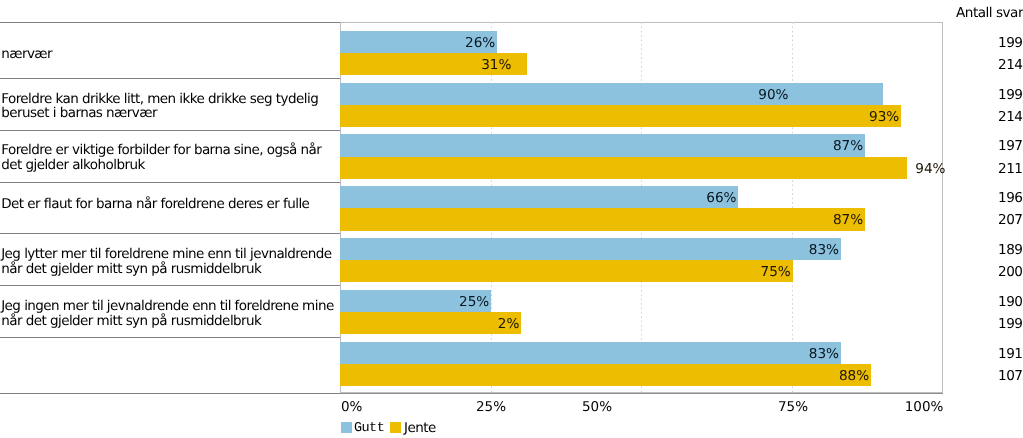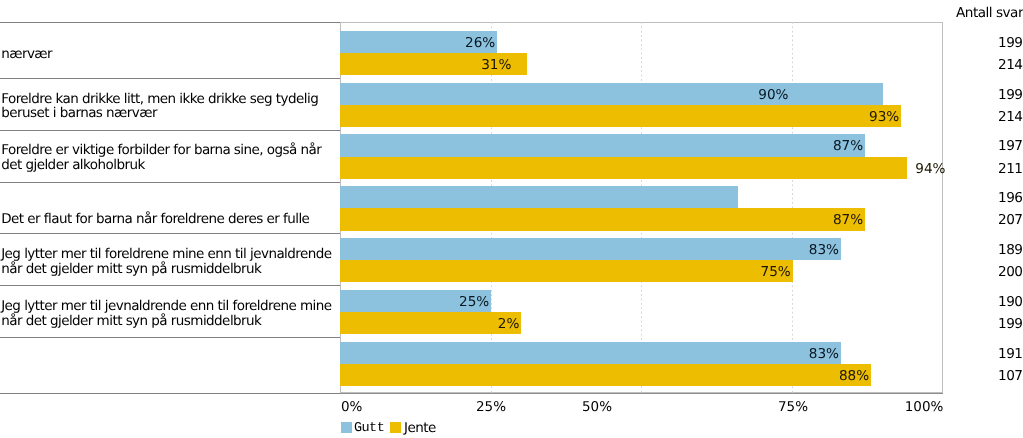--- a/index.html
+++ b/index.html
@@ -80,44 +80,45 @@
     <div class="catline">Foreldre kan drikke litt, men ikke drikke seg tydelig</div>
     <div class="catline">beruset i barnas nærvær</div>
   </div>
 </div>
 <div class="catcell" style="top:130.30px;height:51.80px">
   <div class="catinner">
     <div class="catline">Foreldre er viktige forbilder for barna sine, også når</div>
     <div class="catline">det gjelder alkoholbruk</div>
   </div>
 </div>
-<div class="catcell" style="top:195px;height:44px">
+<div class="catcell" style="top:180px;height:44px">
   <div class="catinner">
     <div class="catline">Det er flaut for barna når foreldrene deres er fulle</div>
   </div>
 </div>
 <div class="catcell" style="top:233.90px;height:51.80px">
   <div class="catinner">
     <div class="catline">Jeg lytter mer til foreldrene mine enn til jevnaldrende</div>
     <div class="catline">når det gjelder mitt syn på rusmiddelbruk</div>
   </div>
 </div>
 <div class="catcell" style="top:285.70px;height:51.80px">
   <div class="catinner">
-    <div class="catline">Jeg lytter mer til jevnaldrende enn til foreldrene mine</div>
+    <div class="catline">Jeg ingen mer til jevnaldrende enn til foreldrene mine</div>
     <div class="catline">når det gjelder mitt syn på rusmiddelbruk</div>
   </div>
 </div>
 <div class="bar bar-gutt" style="left: 340.3px; top: 30.75px; width: 156.78px;"></div>
 <div class="barlabel bl-gutt" style="left: 340.3px; top: 30.75px; width: 156.78px;">26%</div>
 <div class="bar bar-gutt" style="left: 340.3px; top: 82.55px; width: 542.7px;"></div>
 <div class="barlabel bl-gutt" style="left: 341px; top: 82.55px; width: 449px;">90%</div>
 <div class="bar bar-gutt" style="left: 340.3px; top: 134.35px; width: 524.61px;"></div>
 <div class="barlabel bl-gutt" style="left: 340.3px; top: 134.35px; width: 524.61px;">87%</div>
 <div class="bar bar-gutt" style="left: 340.3px; top: 186.15px; width: 397.98px;"></div>
+<div class="barlabel bl-gutt" style="left: 340.3px; top: 186.15px; width: 397.98px;">66%</div>
 <div class="bar bar-gutt" style="left: 340.3px; top: 237.95px; width: 500.49px;"></div>
 <div class="barlabel bl-gutt" style="left: 340.3px; top: 237.95px; width: 500.49px;">83%</div>
 <div class="bar bar-gutt" style="left: 340.3px; top: 289.75px; width: 150.75px;"></div>
 <div class="barlabel bl-gutt" style="left: 340.3px; top: 289.75px; width: 150.75px;">25%</div>
 <div class="bar bar-gutt" style="left: 340.3px; top: 341.55px; width: 500.49px;"></div>
 <div class="barlabel bl-gutt" style="left: 340.3px; top: 341.55px; width: 500.49px;">83%</div>
 <div class="bar bar-jente" style="left: 340.3px; top: 52.95px; width: 186.93px;"></div>
 <div class="barlabel bl-jente" style="left: 326px; top: 52.95px; width: 186.93px;">31%</div>
 <div class="bar bar-jente" style="left: 340.3px; top: 104.75px; width: 560.79px;"></div>
 <div class="barlabel bl-jente" style="left: 340.3px; top: 104.75px; width: 560.79px;">93%</div>

